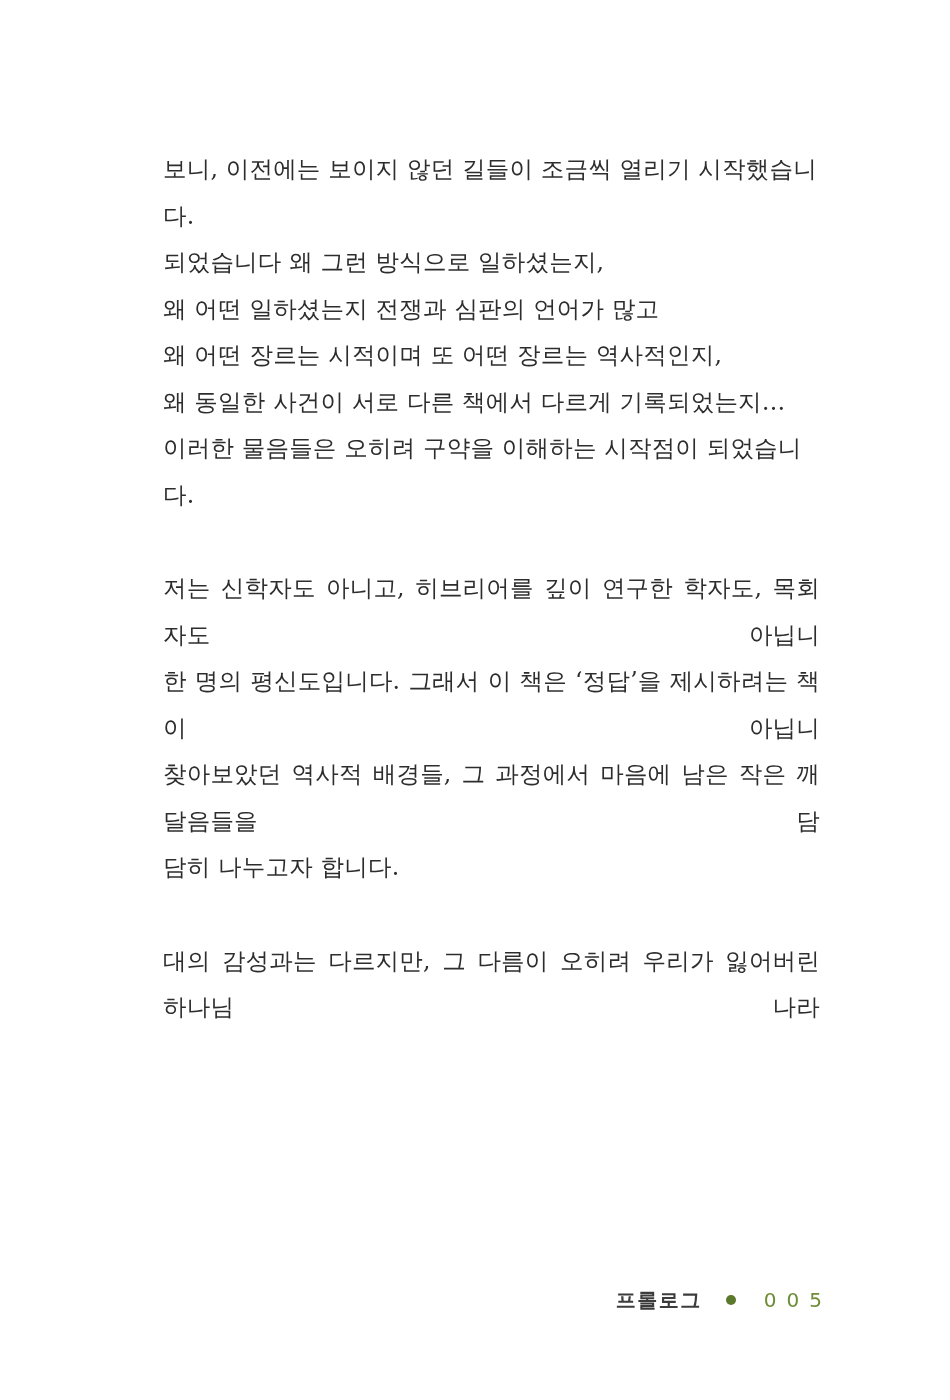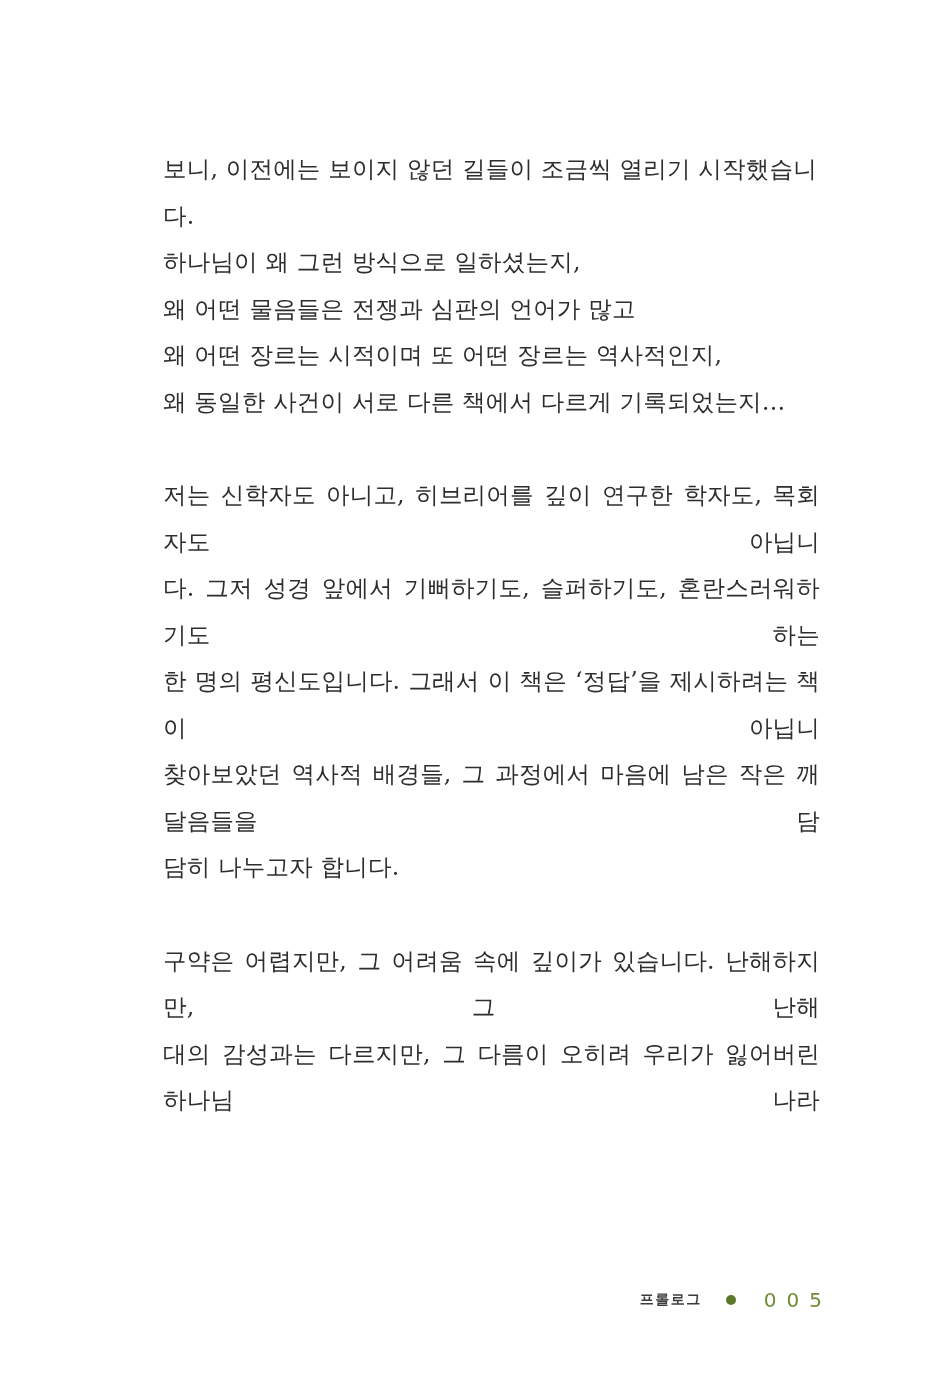--- a/index.html
+++ b/index.html
@@ -50,25 +50,24 @@
   .footer {
     position: absolute;
     top: 1286px;
     right: 128px;
     display: flex;
     align-items: center;
     font-family: "DejaVu Sans", "Liberation Sans", sans-serif;
   }
   .footer-label {
     color: var(--footer-label-color, #3c3c3c);
-    font-size: 14px;
+    font-size: 20px;
     font-weight: 700;
     letter-spacing: 1.5px;
     line-height: 28px;
-    font-family: Liberation Mono, monospace;
   }
   .footer-dot {
     width: 10px;
     height: 10px;
     border-radius: 50%;
     background: var(--footer-dot-color, #5c782c);
     margin-left: 24px;
     margin-right: 28px;
     display: inline-block;
   }
@@ -83,34 +82,33 @@
 </style>
 </head>
 <body>
 
 <div class="page">
 
   <div class="content">
 
   <div class="para plain">
         <span class="line">보니, 이전에는 보이지 않던 길들이 조금씩 열리기 시작했습니다.</span>
-        <span class="line">하나님이 왜 그런 방식으로 일하셨는지,</span>
-        <span class="line">왜 어떤 물음들은 전쟁과 심판의 언어가 많고</span>
+        <span class="line">되었습니다 왜 그런 방식으로 일하셨는지,</span>
+        <span class="line">왜 어떤 일하셨는지 전쟁과 심판의 언어가 많고</span>
         <span class="line">왜 어떤 장르는 시적이며 또 어떤 장르는 역사적인지,</span>
         <span class="line">왜 동일한 사건이 서로 다른 책에서 다르게 기록되었는지…</span>
+        <span class="line last-line">이러한 물음들은 오히려 구약을 이해하는 시작점이 되었습니다.</span>
       </div>
       <div class="para justified">
         <span class="line">저는 신학자도 아니고, 히브리어를 깊이 연구한 학자도, 목회자도 아닙니</span>
-        <span class="line">다. 그저 성경 앞에서 기뻐하기도, 슬퍼하기도, 혼란스러워하기도 하는</span>
         <span class="line">한 명의 평신도입니다. 그래서 이 책은 ‘정답’을 제시하려는 책이 아닙니</span>
         <span class="line">찾아보았던 역사적 배경들, 그 과정에서 마음에 남은 작은 깨달음들을 담</span>
         <span class="line last-line">담히 나누고자 합니다.</span>
       </div>
       <div class="para justified">
-        <span class="line">구약은 어렵지만, 그 어려움 속에 깊이가 있습니다. 난해하지만, 그 난해</span>
         <span class="line">대의 감성과는 다르지만, 그 다름이 오히려 우리가 잃어버린 하나님 나라</span>
       </div>
     </div>
 
   <div class="footer">
     <span class="footer-label">프롤로그</span>
     <span class="footer-dot"></span>
     <span class="footer-page-number">005</span>
   </div>
 

